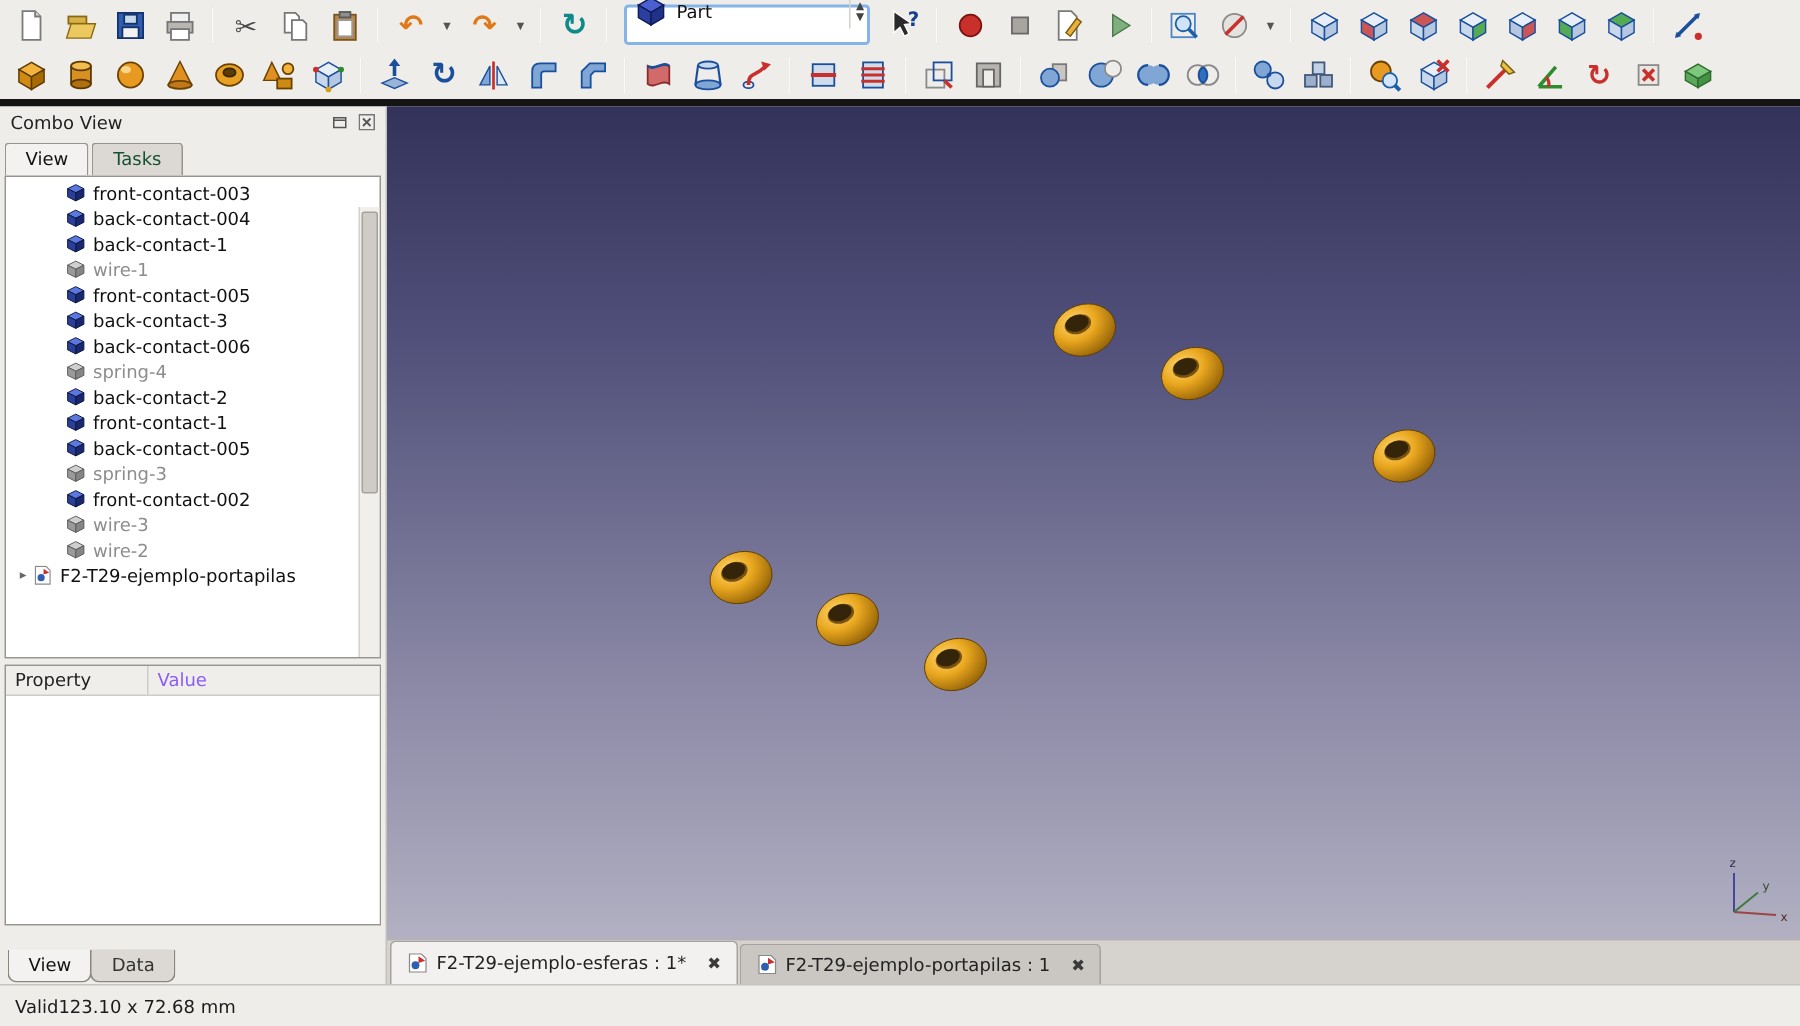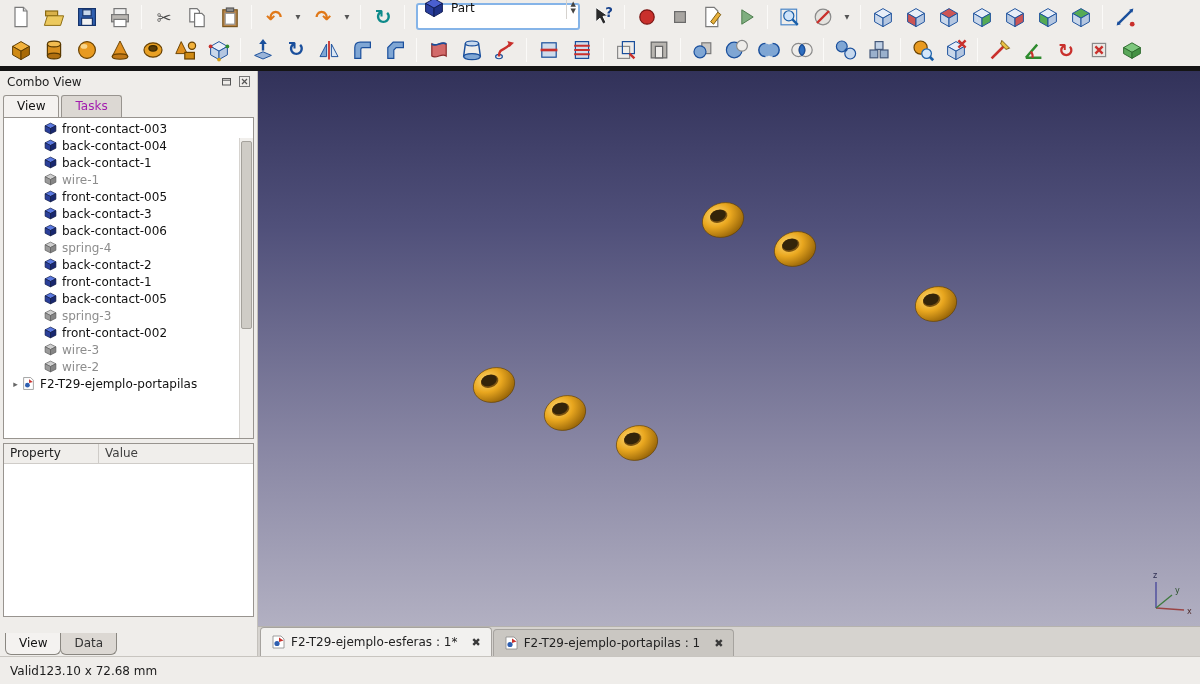--- a/index.html
+++ b/index.html
@@ -16,37 +16,37 @@
 .wbcombo .wblabel{flex:1;padding-left:5px;font-size:12px;color:#111}
 .wbspin{display:flex;flex-direction:column;align-items:center;justify-content:center;border-left:1px solid #d5d2ce;padding-left:4px;height:21px;line-height:7px;font-size:7px;color:#444}
 .darkbar{position:absolute;left:0;top:66px;width:1200px;height:5px;background:#141414}
 
 
 .comboview{position:absolute;left:0;top:71px;width:258px;height:585px;background:#efedea;display:flex;flex-direction:column;border-right:1px solid #c4c1bc}
 .cvtitle{display:flex;align-items:center;height:22px;padding:0 5px 0 7px;color:#222}
 .cvtitle .sp{flex:1}
 .cvbtn{width:15px;height:14px;display:flex;align-items:center;justify-content:center;margin-left:3px}
 .ctabs{display:flex;height:25px;padding:1px 0 0 3px;align-items:flex-end}
-.ctab{padding:3px 13px 4px;border:1px solid #98948f;border-bottom:none;background:#dcd8d3;border-radius:3px 3px 0 0;margin-right:2px;color:#a21caf}
+.ctab{padding:3px 13px 4px;border:1px solid #98948f;border-bottom:none;background:#dcd8d3;border-radius:3px 3px 0 0;margin-right:2px;color:#14532d}
 .ctab.active{background:#f4f2f0;color:#111}
 .treebox{position:relative;margin:0 3px;height:328px;border:1px solid #98948f;background:#fff;overflow:hidden}
 .treehdr{height:20px;line-height:20px;padding-left:6px;background:#fbfaf8;border-bottom:1px solid #d8d5d1;color:#222}
 .treelist{padding:2px 0 0 0}
 .titem{display:flex;align-items:center;height:17px;padding-left:40px;white-space:nowrap}
 .titem.doc{padding-left:5px}
 .titem .arr{width:13px;font-size:9px;color:#666;text-align:center}
 .titem .ticn{width:16px;display:flex;align-items:center}
 .titem .lbl{padding-left:2px;color:#111}
 .titem.hid .lbl{color:#8d8d8d}
 .sbtrack{position:absolute;right:0;top:20px;bottom:0;width:14px;background:#f1efec;border-left:1px solid #d6d3cf}
 .sbthumb{position:absolute;left:1px;top:3px;width:11px;height:188px;background:#cfccc6;border:1px solid #a5a29c;border-radius:2px}
 .propbox{margin:4px 3px 16px;height:178px;border:1px solid #98948f;background:#fff;display:flex;flex-direction:column}
 .prophdr{display:flex;height:20px;background:#f0eeeb;border-bottom:1px solid #cfccc8}
 .prophdr .c1{width:95px;padding:2px 6px;border-right:1px solid #cfccc8;color:#222}
-.prophdr .c2{flex:1;padding:2px 6px;color:#404040}
+.prophdr .c2{flex:1;padding:2px 6px;color:#8b5cf6}
 .propbody{flex:1;background:#fff}
 .vdtabs{display:flex;height:23px;padding-left:5px;align-items:flex-start}
 .vdtab{padding:3px 13px 4px;border:1px solid #8a8781;border-top:none;background:#dcd8d3;border-radius:0 0 6px 6px;margin-right:-1px;color:#333}
 .vdtab.active{background:#f4f2f0;color:#111}
 
 
 .viewport{position:absolute;left:258px;top:71px;width:942px;height:555px;background:linear-gradient(180deg,#32325a 0%,#50507a 28%,#8987a4 68%,#b2b0c2 100%)}
 .viewport svg.scene{position:absolute;left:0;top:0}
 .axis{position:absolute;right:6px;bottom:8px}
 

